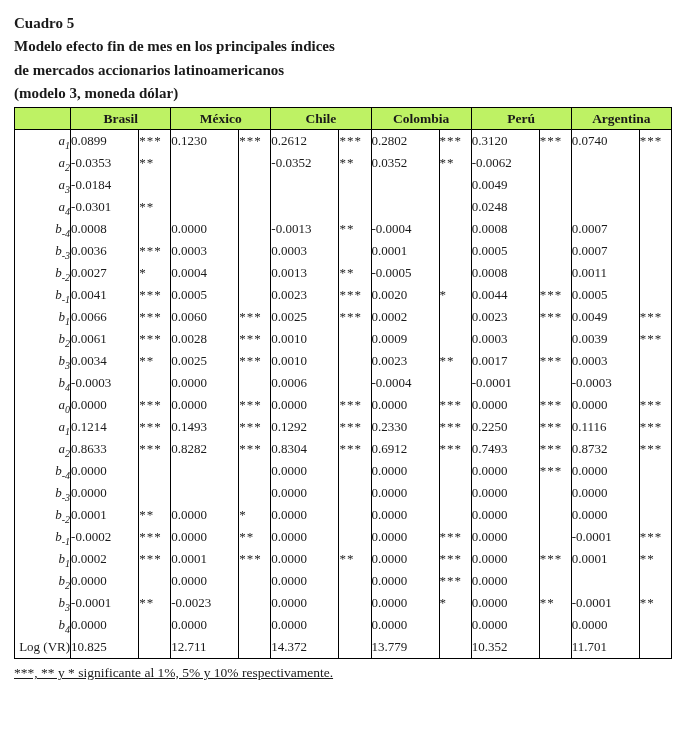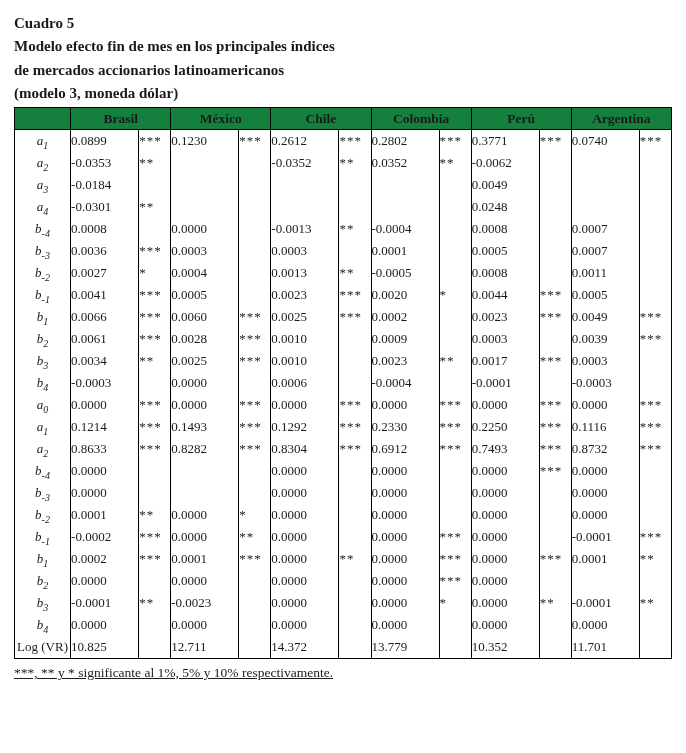--- a/index.html
+++ b/index.html
@@ -25,40 +25,40 @@
     line-height: 1.55;
     margin-bottom: 2px;
   }
   table.results {
     border-collapse: collapse;
     table-layout: fixed;
     width: 658px;
     border: 1px solid #000;
   }
   table.results thead th {
-    background: #15803d;
+    background: #bef264;
     border: 1px solid #000;
     font-size: 13.5px;
     font-weight: 700;
     height: 21px;
     padding: 0;
     text-align: center;
   }
   table.results tbody td {
     border-left: 1px solid #000;
     border-right: 1px solid #000;
     height: 22px;
     padding: 0;
     font-size: 13px;
     vertical-align: middle;
     white-space: nowrap;
     overflow: hidden;
   }
   td.label {
-    text-align: center;
+    text-align: right;
     white-space: normal !important;
     line-height: 1.2;
   }
   td.label .it { font-style: italic; }
   td.label .upright { font-style: normal; }
   td.label sub {
     font-style: italic;
     font-size: 10px;
     line-height: 0;
   }
@@ -118,21 +118,21 @@
         <tr>
           <td class="label"><span class="it">a</span><sub>1</sub></td>
           <td class="val">0.0899</td>
           <td class="stars">***</td>
           <td class="val">0.1230</td>
           <td class="stars">***</td>
           <td class="val">0.2612</td>
           <td class="stars">***</td>
           <td class="val">0.2802</td>
           <td class="stars">***</td>
-          <td class="val">0.3771</td>
+          <td class="val">0.3120</td>
           <td class="stars">***</td>
           <td class="val">0.0740</td>
           <td class="stars">***</td>
         </tr>
         <tr>
           <td class="label"><span class="it">a</span><sub>2</sub></td>
           <td class="val">-0.0353</td>
           <td class="stars">**</td>
           <td class="val"></td>
           <td class="stars"></td>

